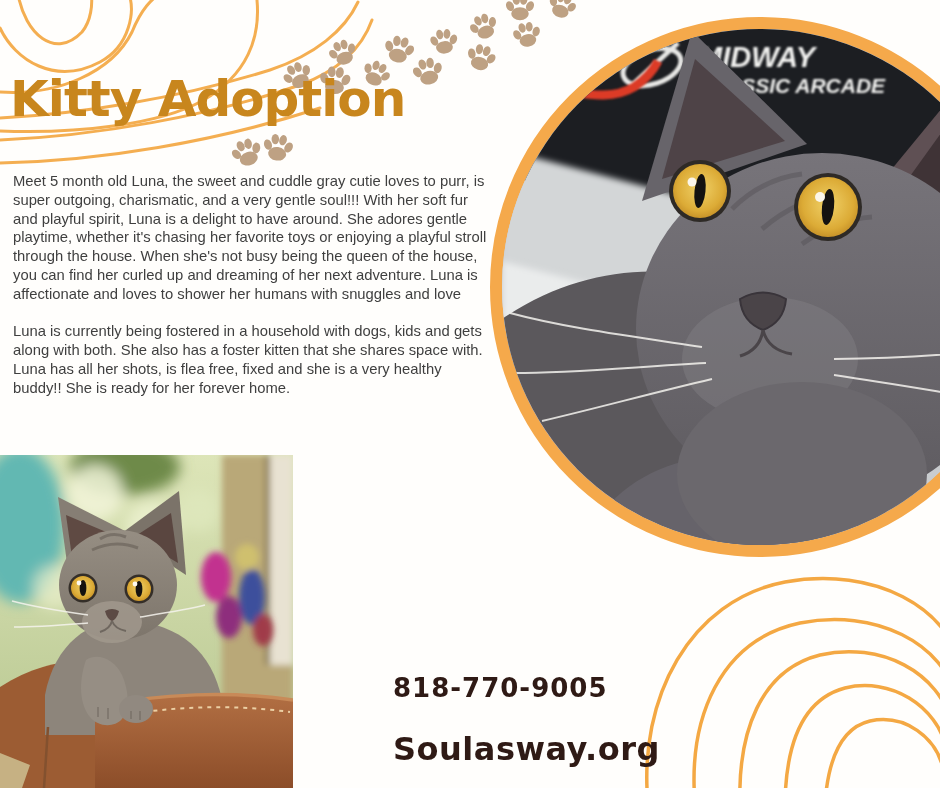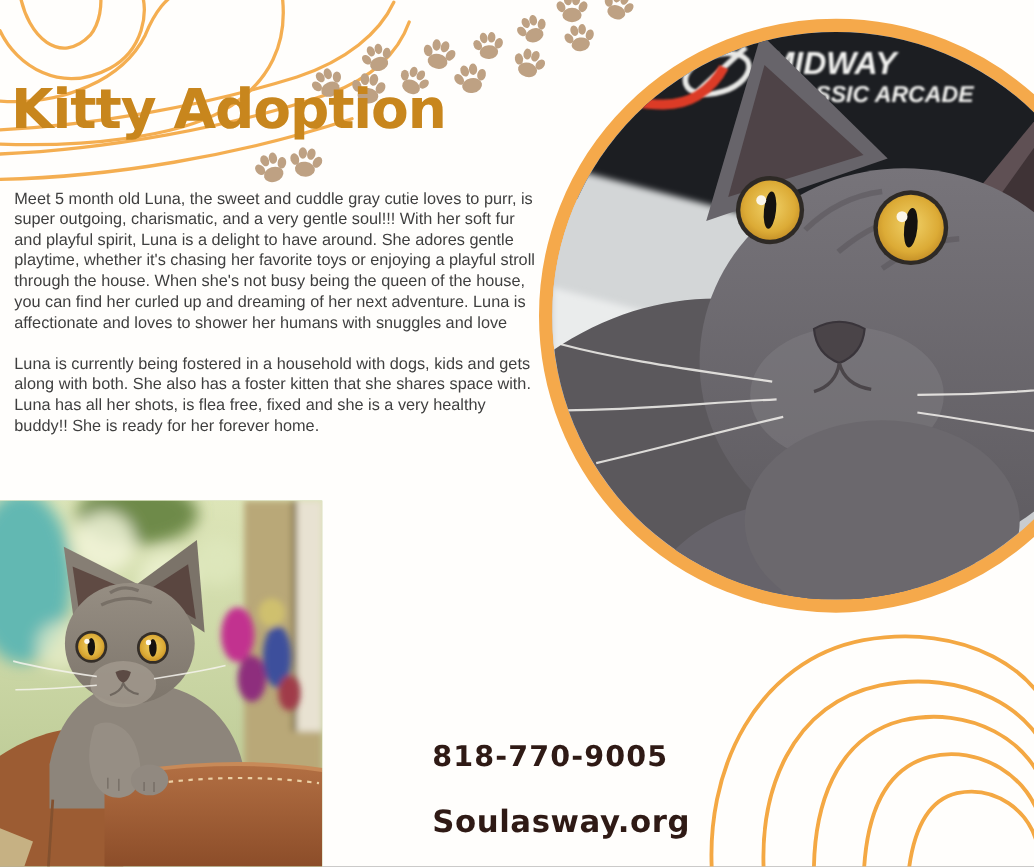--- a/index.html
+++ b/index.html
@@ -38,21 +38,21 @@
   .circle-photo svg{display:block;width:516px;height:516px;}
   .arcade-sign{font-family:"Liberation Sans",sans-serif;font-style:italic;font-weight:bold;fill:#f2f2f0;}
   .left-photo{
     position:absolute;left:0;top:455px;width:293px;height:333px;
     overflow:hidden;z-index:4;background:#c3cf9b;
   }
   .left-photo svg{display:block;width:293px;height:333px;}
   .contact{position:absolute;left:393px;top:653px;z-index:3;color:var(--contact-text);
     font-family:"DejaVu Sans","Liberation Sans",sans-serif;font-weight:bold;margin-top:20px;}
   .contact .phone{font-size:26px;letter-spacing:1px;}
-  .contact .website{font-size:28px;margin-top:27px;letter-spacing:0.5px;}
+  .contact .website{font-size:32px;margin-top:27px;letter-spacing:0.5px;}
   .contours-br{position:absolute;right:0;bottom:0;z-index:1;}
 </style>
 </head>
 <body>
 
 <div class="flyer">
 
   <svg class="waves-tl" width="600" height="280" viewBox="0 0 600 280">
     <g fill="none" stroke="var(--decor-orange)" stroke-width="3" stroke-linecap="round" opacity="0.92">
       <path d="M 18,-6 C 25,34 55,60 82,32 C 91,21 93,4 91,-8"></path>

